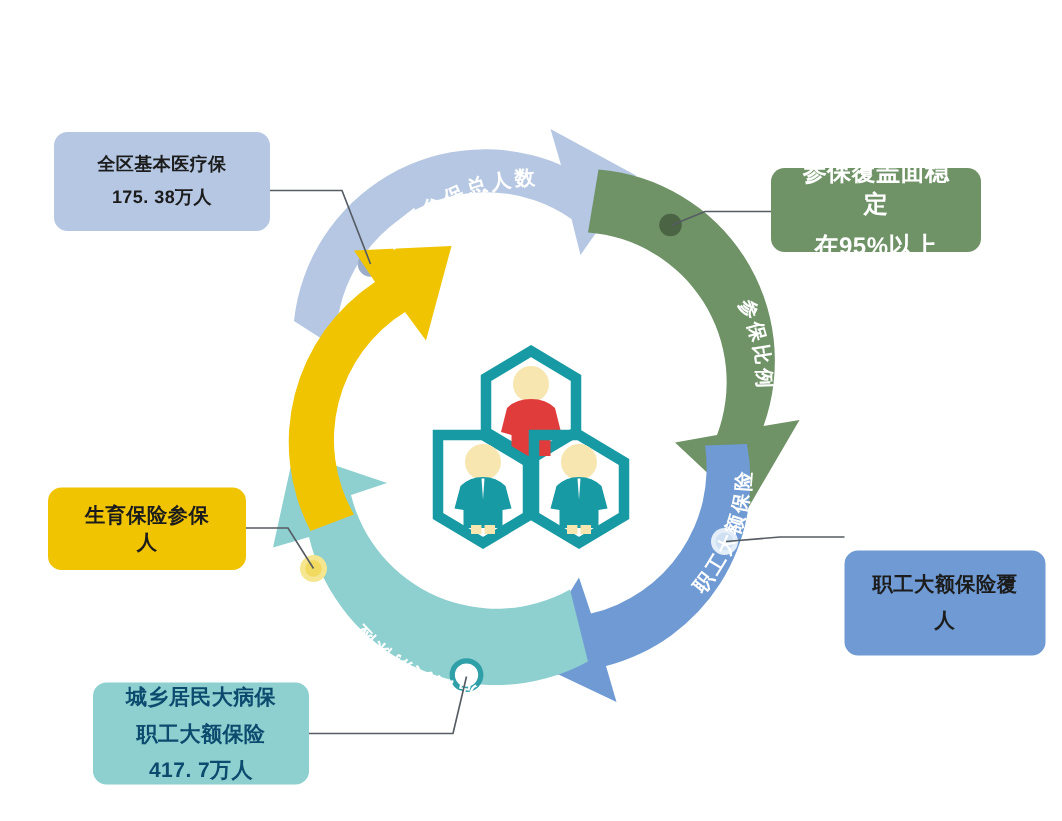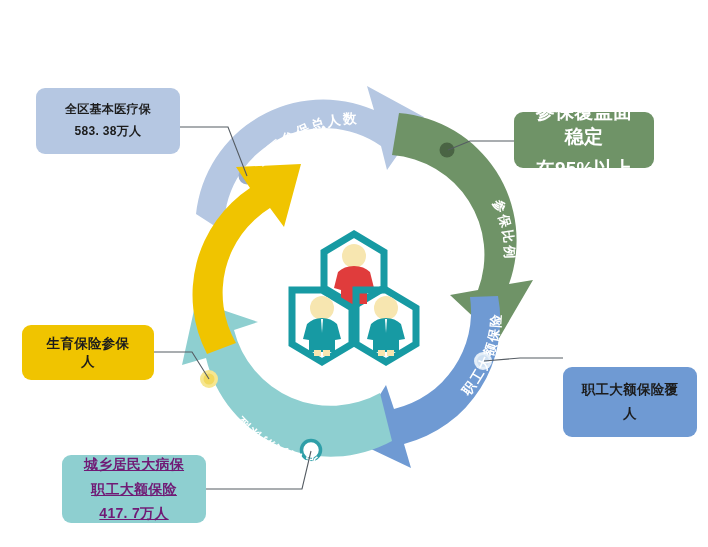--- a/index.html
+++ b/index.html
@@ -8,21 +8,21 @@
   #stage{position:absolute;left:0;top:0;width:708px;height:547px;}
   svg.layer{position:absolute;left:0;top:0;width:708px;height:547px;overflow:visible;}
   .callout{position:absolute;border-radius:9px;box-sizing:border-box;
            display:flex;align-items:center;justify-content:center;
            text-align:center;line-height:1.32;font-weight:bold;
            letter-spacing:.3px;}
   .callout span{display:block;padding:3px 9px;}
   .cal-blue{background:#b5c7e2;color:#1c1c1c;}
   .cal-green{background:#6f9367;color:#ffffff;}
   .cal-steel{background:#6f9ad3;color:#1c1c1c;}
-  .cal-teal{background:#8ecfd0;color:#701a75;text-decoration:underline;}
+  .cal-teal{background:#8ecfd0;color:#0c4a6e;}
   .cal-yellow{background:#f0c400;color:#1c1c1c;}
   .arc-label{fill:#ffffff;font-weight:bold;letter-spacing:2.2px;}
   .lead{stroke:#555c63;stroke-width:1.1;fill:none;}
 </style>
 </head>
 <body>
 
 <div id="stage">
 
   <svg class="layer" viewBox="0 0 708 547">
@@ -149,25 +149,25 @@
         <path d="M 31,19 l 1,14 l 1,-14 Z" fill="#ffffff"></path>
         <rect x="24" y="50" width="7" height="6" fill="#f7e6b0"></rect>
         <rect x="33" y="50" width="7" height="6" fill="#f7e6b0"></rect>
       </g>
     </g>
   </svg>
 
   <div class="callout cal-blue" style="left:36px;top:88px;width:144px;height:66px;font-size:12px;">
     <span>
       <span>全区基本医疗保</span>
-      <span>583. 38万人</span>
+      <span>175. 38万人</span>
     </span>
   </div>
 
-  <div class="callout cal-green" style="left:514px;top:112px;width:140px;height:56px;font-size:19px;">
+  <div class="callout cal-green" style="left:514px;top:112px;width:140px;height:56px;font-size:16px;">
     <span>
       <span>参保覆盖面稳定</span>
       <span>在95%以上</span>
     </span>
   </div>
 
   <div class="callout cal-steel" style="left:563px;top:323px;width:134px;height:70px;font-size:13.5px;margin-top:44px;">
     <span>
       <span>职工大额保险覆</span>
       <span>人</span>
@@ -175,19 +175,19 @@
   </div>
 
   <div class="callout cal-teal" style="left:62px;top:455px;width:144px;height:68px;font-size:14px;">
     <span>
       <span>城乡居民大病保</span>
       <span>职工大额保险</span>
       <span>417. 7万人</span>
     </span>
   </div>
 
-  <div class="callout cal-yellow" style="left:22px;top:325px;width:132px;height:55px;font-size:13.5px;">
+  <div class="callout cal-yellow" style="left:32px;top:325px;width:132px;height:55px;font-size:13.5px;">
     <span>
       <span>生育保险参保人</span>
     </span>
   </div>
 
 </div>
 
 </body></html>

